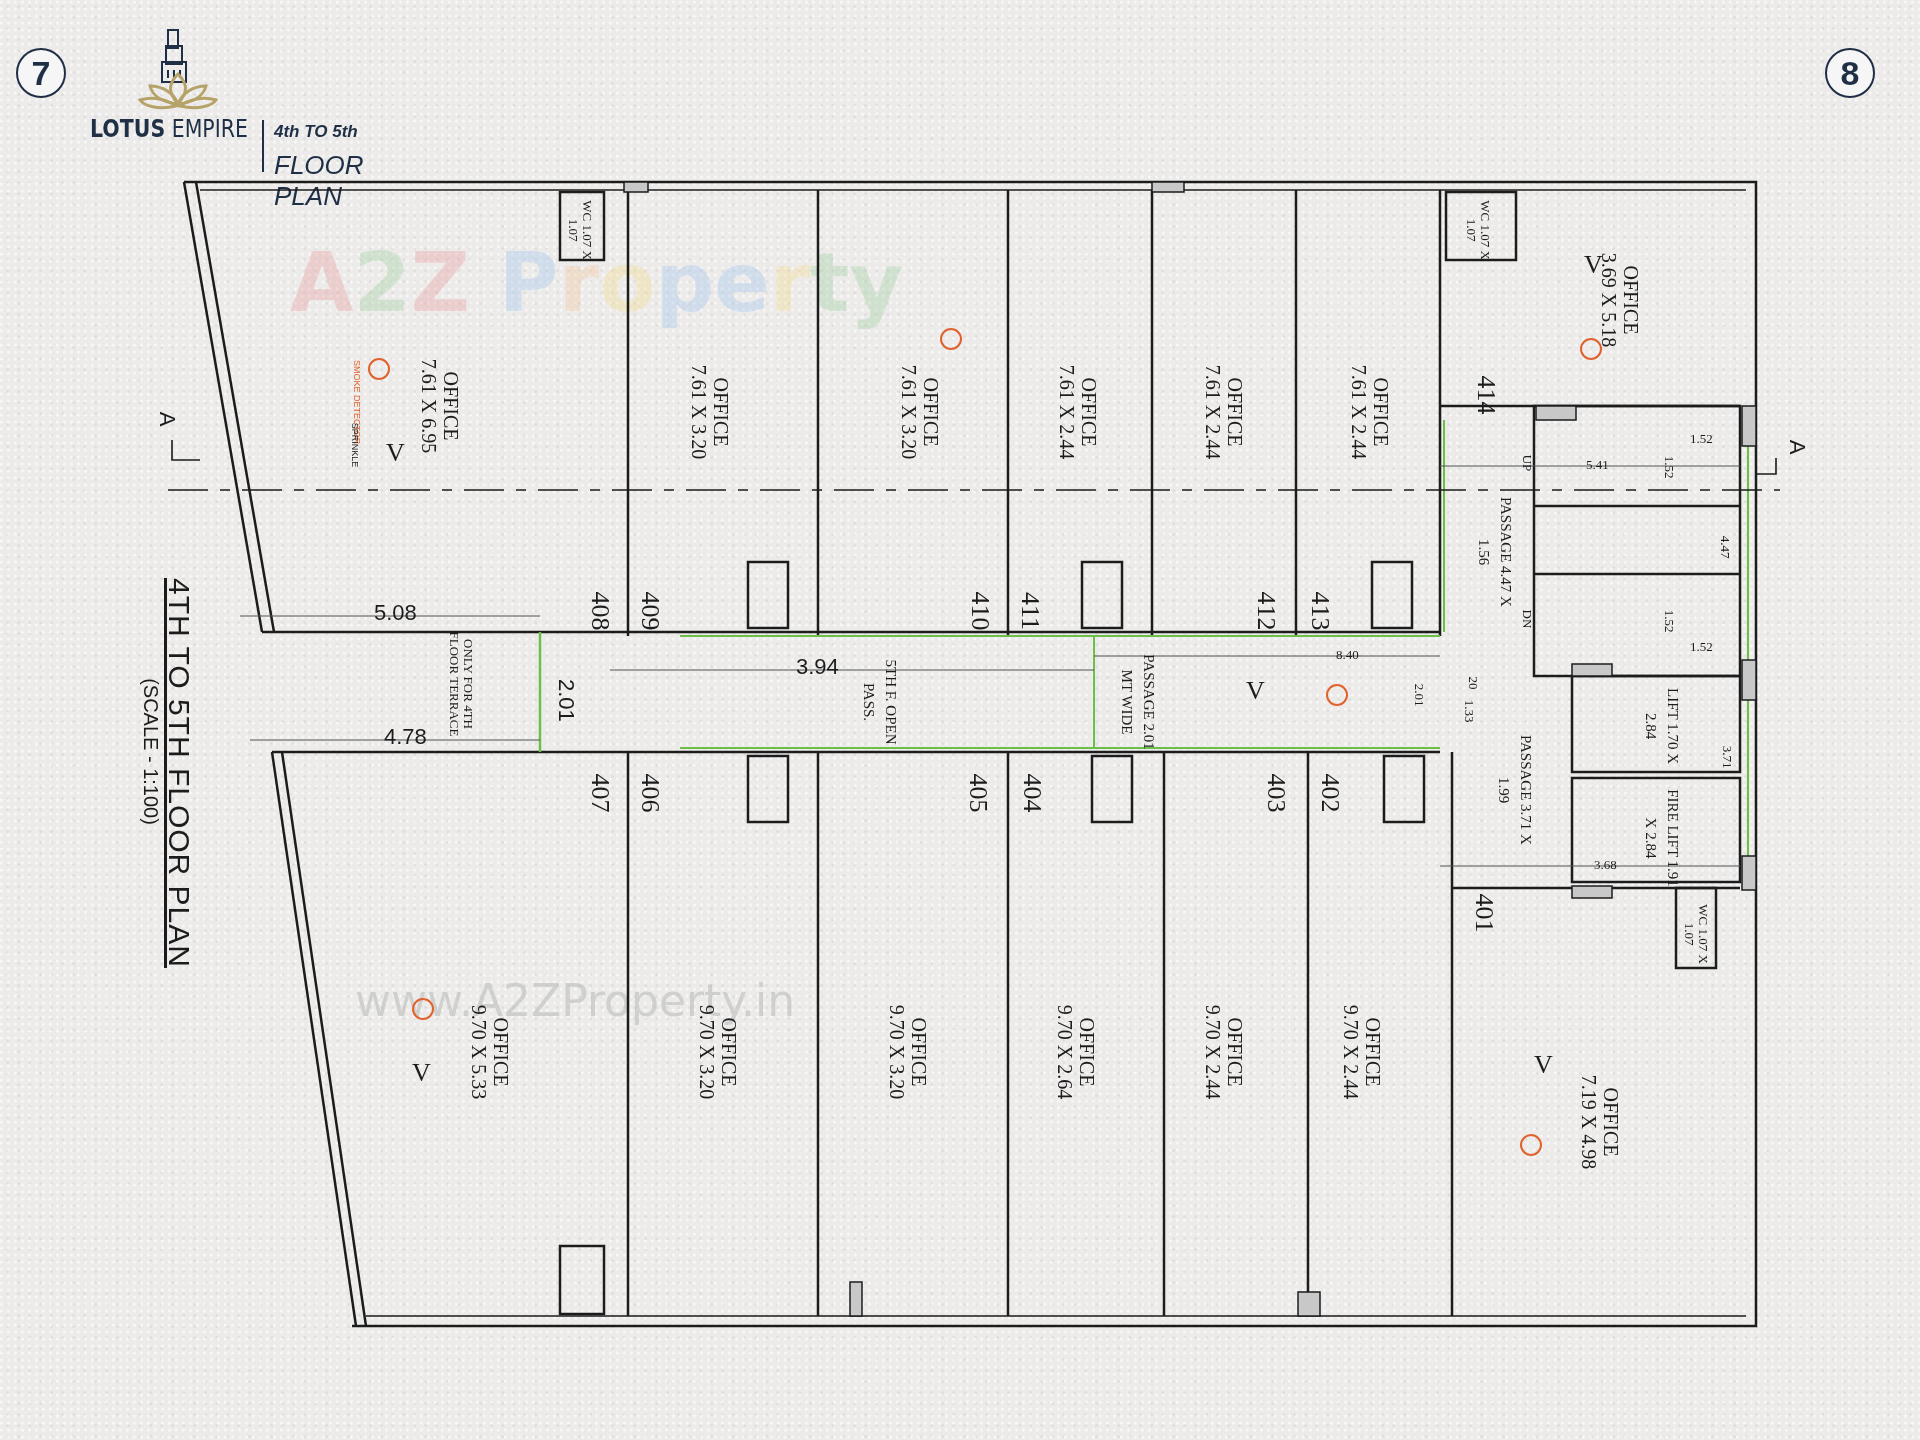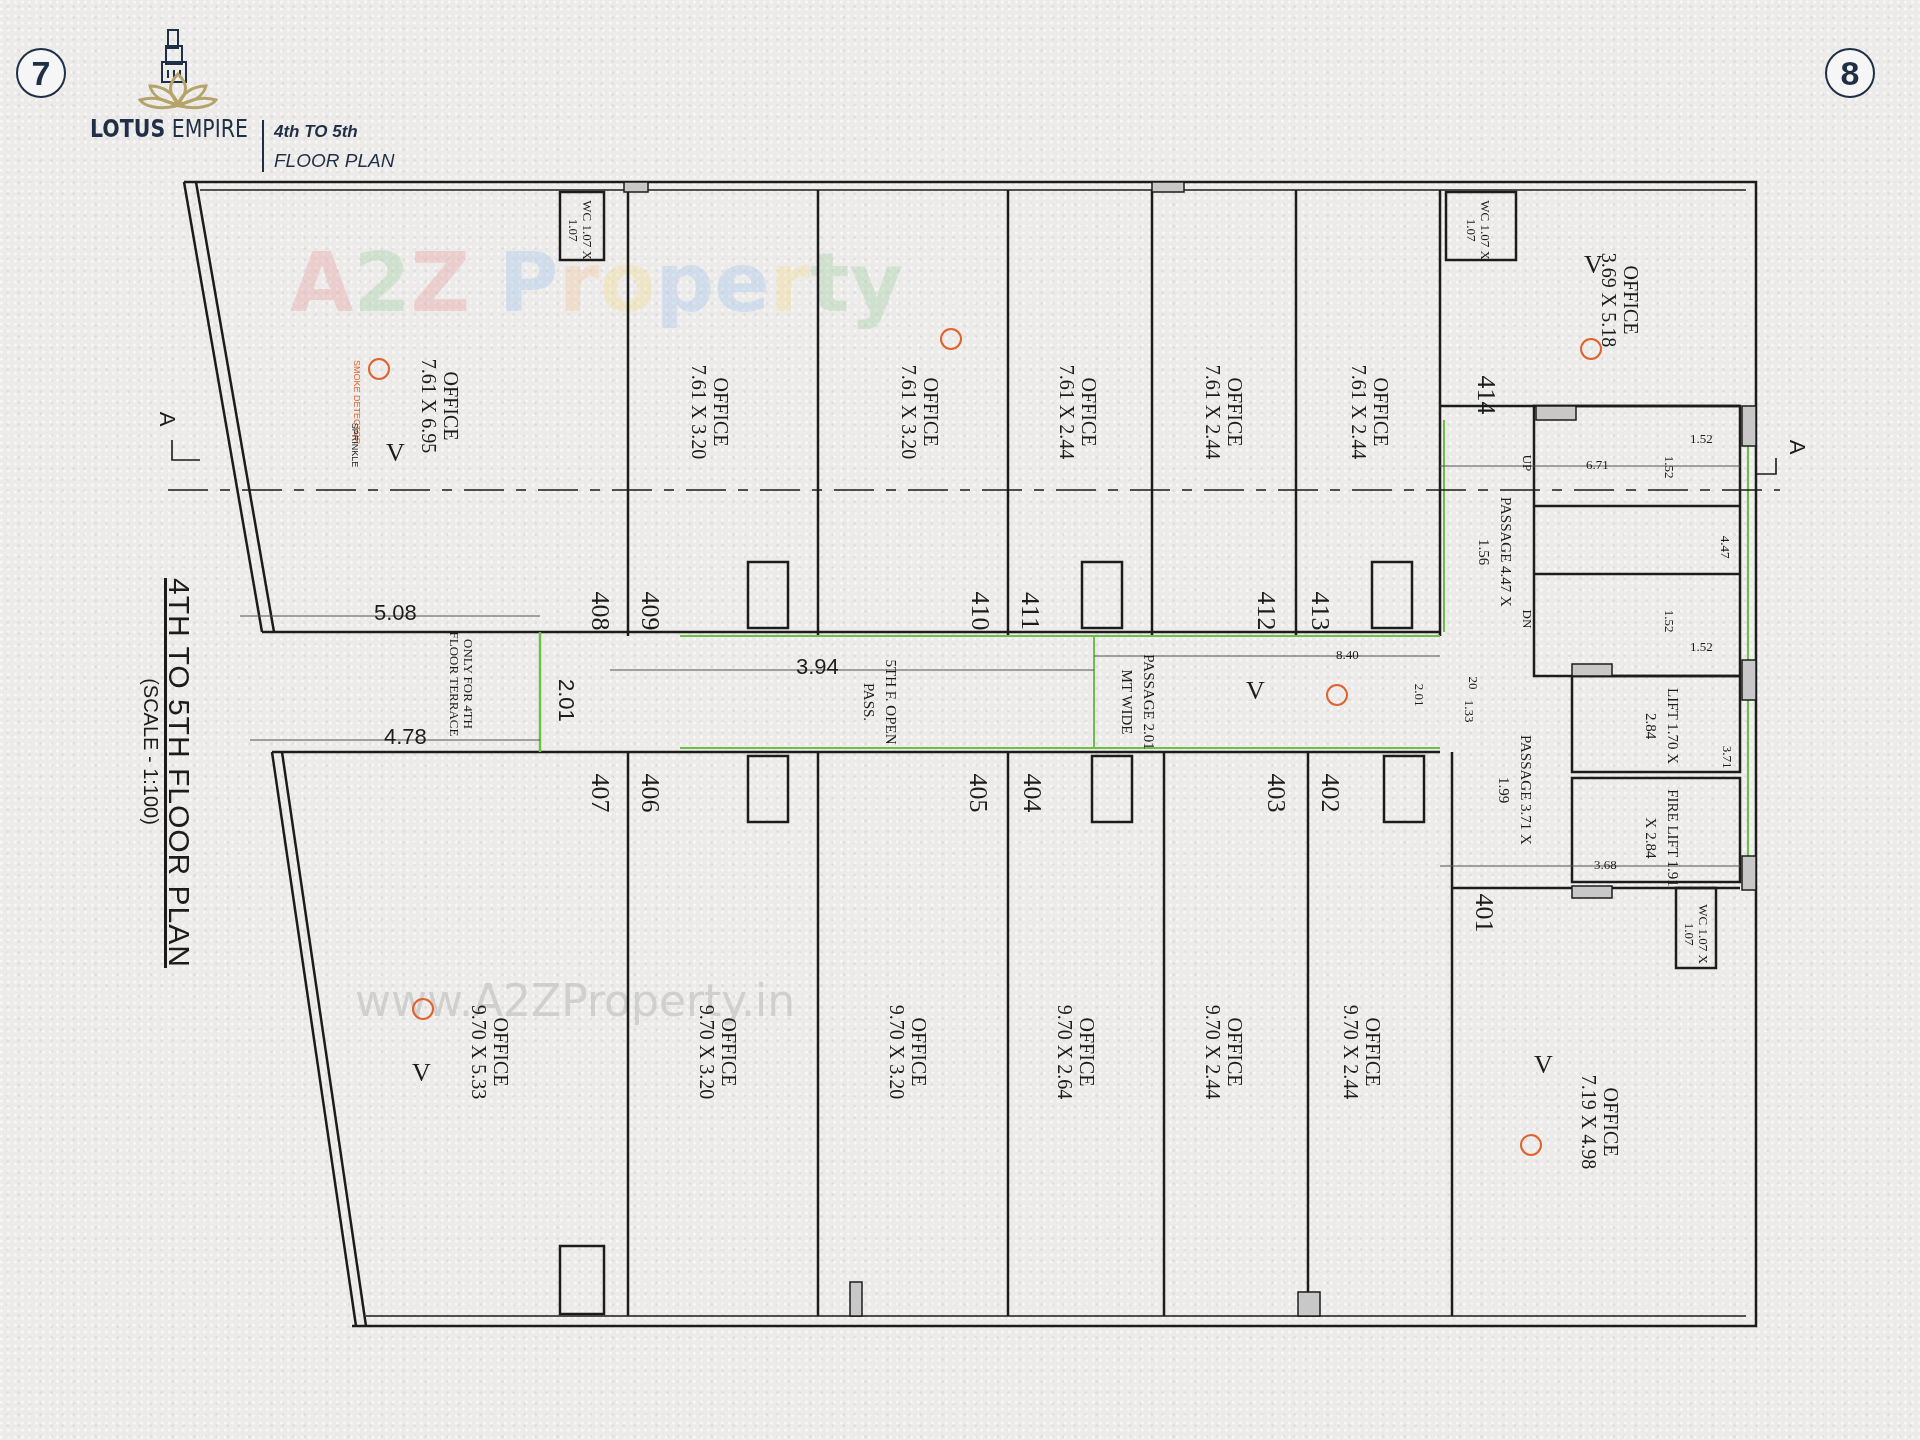--- a/index.html
+++ b/index.html
@@ -12,21 +12,21 @@
     font-family:"Liberation Serif", serif; color:#1c1c1c;}
   .abs{position:absolute;}
   .page-num{position:absolute;width:46px;height:46px;border:2px solid #1f2f45;border-radius:50%;
     background:#f6f6f6;color:#1f2f45;font-family:"Liberation Sans",sans-serif;font-weight:bold;
     font-size:34px;line-height:46px;text-align:center;}
   .brand{position:absolute;left:88px;top:26px;width:320px;height:130px;text-decoration:underline;}
   .brand-name{position:absolute;left:2px;top:88px;font-family:"DejaVu Sans",sans-serif;font-size:25px;letter-spacing:0px;color:#1f2f45;transform:scaleX(0.82);transform-origin:left top;white-space:nowrap;}
   .brand-name b{font-weight:bold;}
   .brand-sep{position:absolute;left:174px;top:94px;width:2px;height:52px;background:#1f2f45;}
   .brand-sub1{position:absolute;left:186px;top:96px;font-family:"Liberation Sans",sans-serif;font-style:italic;font-weight:bold;font-size:17px;color:#1f2f45;}
-  .brand-sub2{position:absolute;left:186px;top:124px;font-family:"Liberation Sans",sans-serif;font-style:italic;font-size:19px;color:#1f2f45;}
+  .brand-sub2{position:absolute;left:186px;top:124px;font-family:"Liberation Sans",sans-serif;font-style:italic;font-size:26px;color:#1f2f45;}
   .plan{position:absolute;left:0;top:0;width:1920px;height:1440px;}
   .rot{position:absolute;transform:rotate(90deg);transform-origin:center center;white-space:nowrap;text-align:center;}
   .office-lbl{font-size:20px;line-height:22px;}
   .unit-num{font-size:26px;}
   .dim{font-family:"Liberation Sans",sans-serif;font-size:22px;}
   .small{font-size:13px;line-height:14px;}
   .sd{color:#e0622c;font-family:"Liberation Sans",sans-serif;font-size:9px;}
   .spr{font-family:"Liberation Sans",sans-serif;font-size:9px;}
   .plan-title{font-family:"Liberation Sans",sans-serif;font-size:30px;letter-spacing:1px;}
   .plan-scale{font-family:"Liberation Sans",sans-serif;font-size:20px;}
@@ -243,21 +243,21 @@
 <div class="rot office-lbl" style="left:1612px;top:816px;width:100px;font-size:15px;white-space:normal;">FIRE LIFT 1.91 X 2.84</div>
 <div class="rot small" style="left:1512px;top:456px;width:30px;">UP</div>
 <div class="rot small" style="left:1512px;top:612px;width:30px;">DN</div>
 
 <div class="abs dim" style="left:374px;top:600px;">5.08</div>
 <div class="abs dim" style="left:384px;top:724px;">4.78</div>
 <div class="rot dim" style="left:546px;top:686px;width:40px;">2.01</div>
 <div class="abs dim" style="left:796px;top:654px;">3.94</div>
 <div class="abs small" style="left:1336px;top:648px;">8.40</div>
 <div class="rot small" style="left:1404px;top:688px;width:30px;">2.01</div>
-<div class="abs small" style="left:1586px;top:458px;">6.71</div>
+<div class="abs small" style="left:1586px;top:458px;">5.41</div>
 <div class="abs small" style="left:1690px;top:432px;">1.52</div>
 <div class="abs small" style="left:1658px;top:460px;transform:rotate(90deg);">1.52</div>
 <div class="abs small" style="left:1658px;top:614px;transform:rotate(90deg);">1.52</div>
 <div class="abs small" style="left:1690px;top:640px;">1.52</div>
 <div class="abs small" style="left:1714px;top:540px;transform:rotate(90deg);">4.47</div>
 <div class="abs small" style="left:1716px;top:750px;transform:rotate(90deg);">3.71</div>
 <div class="abs small" style="left:1594px;top:858px;">3.68</div>
 <div class="abs small" style="left:1466px;top:676px;transform:rotate(90deg);">20</div>
 <div class="abs small" style="left:1458px;top:704px;transform:rotate(90deg);">1.33</div>
 

